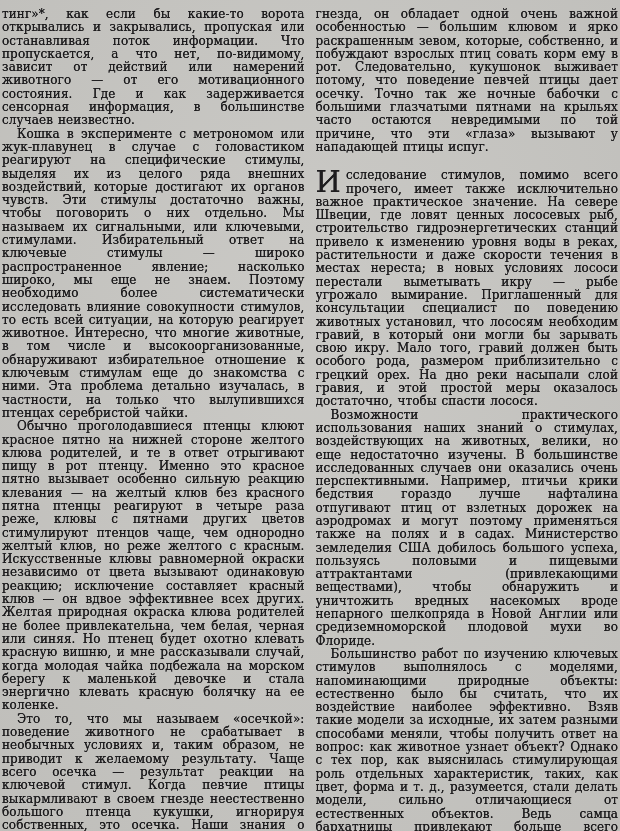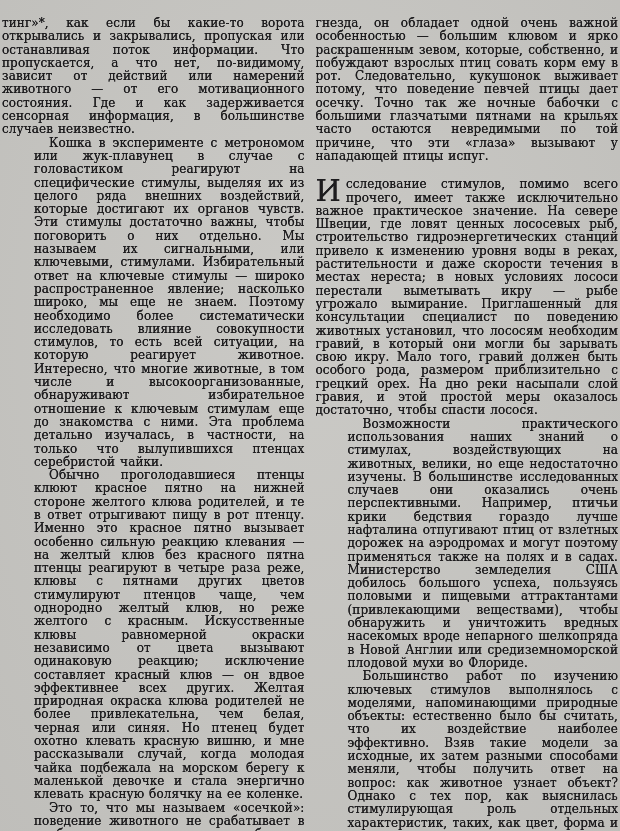--- a/index.html
+++ b/index.html
@@ -11,21 +11,21 @@
     height: 831px;
     background: #c7c6c2;
     color: #1d1c1e;
     font-family: "DejaVu Serif", "Liberation Serif", serif;
     overflow: hidden;
   }
   .page {
     box-sizing: border-box;
     width: 620px;
     height: 831px;
-    padding: 17px 2px 0 2px;
+    padding: 8px 2px 0 2px;
     display: flex;
     gap: 11px;
     background:
       radial-gradient(ellipse at 50% 40%, rgba(255,255,255,0.06), rgba(0,0,0,0.04)),
       #c7c6c2;
   }
   .col {
     width: 303px;
     box-sizing: border-box;
     overflow: hidden;
@@ -37,21 +37,21 @@
   p.para {
     margin: 0;
     font-size: 12px;
     line-height: 13.3px;
     text-align: justify;
     text-indent: 0;
     letter-spacing: 0.1px;
     word-spacing: 1px;
     text-shadow: 0 0 0.45px currentColor; 
   }
-  p.para.indent { text-indent: 15px; margin-left: 32px; }
+  p.para.indent { text-indent: 15px; }
   p.para.section-start { margin-top: 15px; }
   .dropcap {
     float: left;
     font-size: 29px;
     line-height: 24px;
     padding: 1px 5px 0 0;
     text-shadow: 0 0 0.6px currentColor;
   }
 </style>
 </head>

